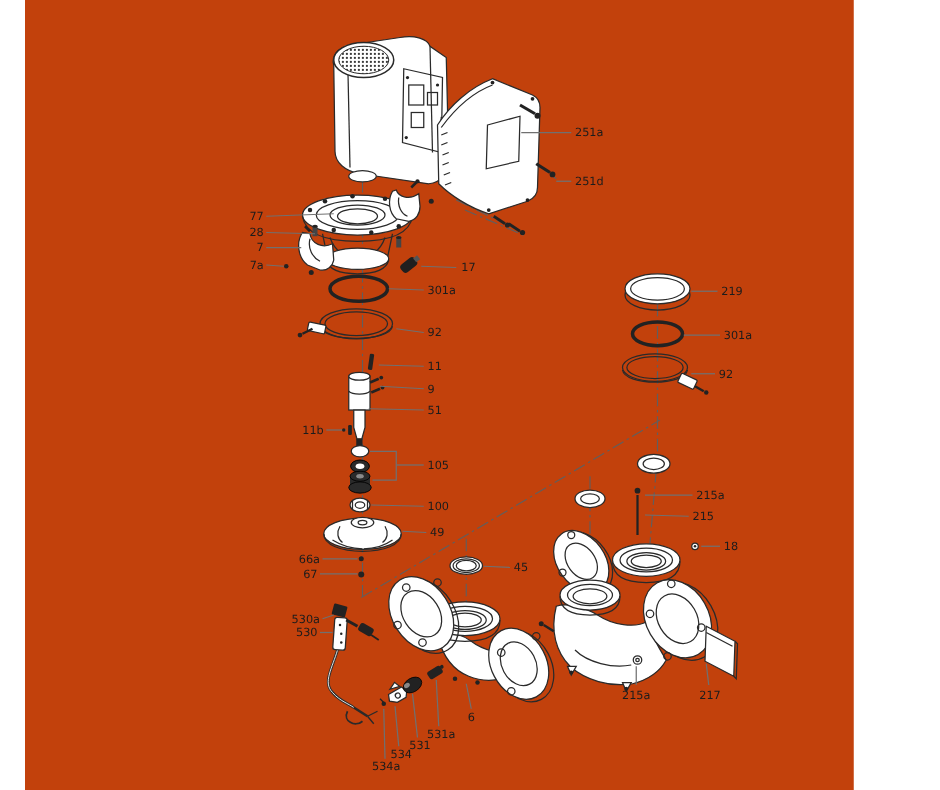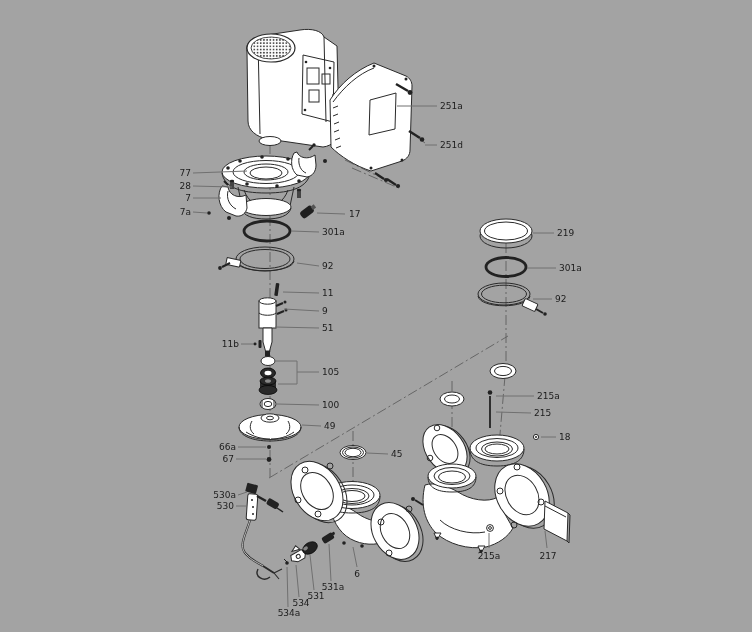--- a/index.html
+++ b/index.html
@@ -1,16 +1,16 @@
 <!DOCTYPE html>
 <html><head>
 <meta charset="utf-8">
 <style>
   html,body{margin:0;padding:0;background:#ffffff;}
-  .stage{width:752px;height:632px;position:relative;background:#a3a3a3;overflow:hidden;}
+  .stage{width:663px;height:632px;position:relative;background:#c2410c;overflow:hidden;margin-left:20px;}
   svg{display:block;}
   .callout{font-family:"DejaVu Sans",sans-serif;font-size:9px;fill:#1c1c1c;}
   .ln{stroke:#2a2a2a;fill:none;stroke-width:1;}
   .lnf{stroke:#2a2a2a;fill:#ffffff;stroke-width:1;}
   .dk{fill:#222222;stroke:none;}
   .leader{stroke:#707070;stroke-width:1;fill:none;}
   .cl{stroke:#5f5f5f;stroke-width:0.9;fill:none;stroke-dasharray:10 3 2 3;}
 </style>
 </head>
 <body>

